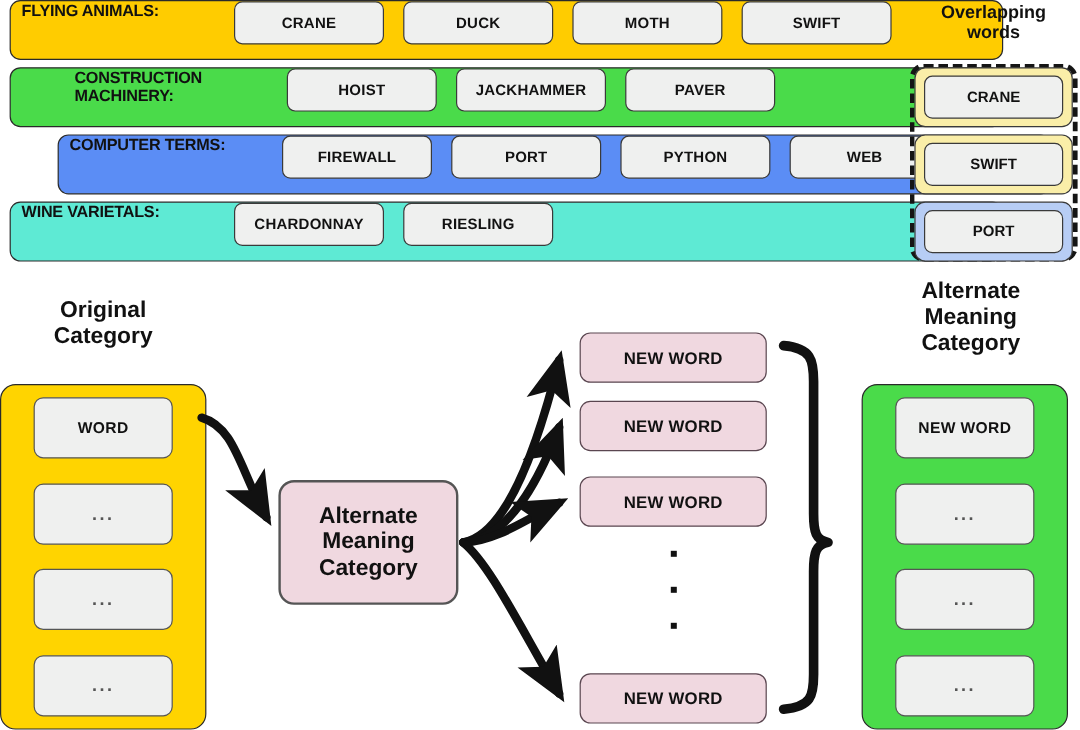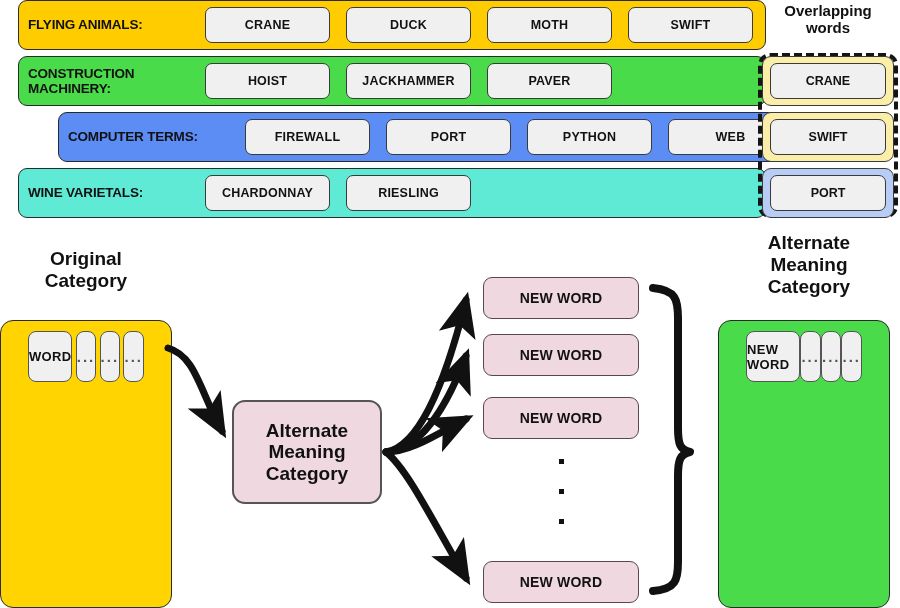--- a/index.html
+++ b/index.html
@@ -8,28 +8,27 @@
     background:#ffffff;
     font-family:"Liberation Sans", sans-serif;
     overflow:hidden;
     position:relative;
   }
   #root{position:absolute;left:0;top:0;width:900px;height:608px;}
 
   
   .cat-row{
     position:absolute;
-    left:18px;
-    width:748px;
+    left:8px;
+    width:828px;
     height:50px;
     border:1.5px solid #2a2a2a;
     border-radius:9px;
     box-sizing:border-box;
     display:flex;
-    align-items:center;
   }
   .cat-label{
     width:186px;
     flex:0 0 186px;
     padding-left:9px;
     box-sizing:border-box;
     font-size:13.5px;
     font-weight:bold;
     color:#111;
     line-height:1.12;
@@ -100,21 +99,21 @@
   #orig-title{left:0px;top:248px;width:172px;}
   #alt-title{left:722px;top:232px;width:174px;}
 
   .stack{
     position:absolute;
     border:1.5px solid #2a2a2a;
     border-radius:13px;
     box-sizing:border-box;
     padding:10px 27px;
     display:flex;
-    flex-direction:row;
+    flex-direction:column;
     justify-content:space-between;
   }
   #orig-stack{left:0px;top:320px;width:172px;height:288px;background:#FFD400;}
   #alt-stack{left:718px;top:320px;width:172px;height:288px;background:#4ADB4A;}
 
   .stack-item{
     height:49px;
     background:#eff0ef;
     border:1.2px solid #555;
     border-radius:8px;
@@ -168,21 +167,21 @@
   <div>
 
     <div class="cat-row" id="row0" style="top:0px;background:#FFCC00;">
       <div class="cat-label">FLYING ANIMALS:</div>
       <div class="word-cell">CRANE</div>
       <div class="word-cell">DUCK</div>
       <div class="word-cell">MOTH</div>
       <div class="word-cell last">SWIFT</div>
     </div>
 
-    <div class="cat-row" id="row1" style="top:56px;background:#4ADB4A;">
+    <div class="cat-row" id="row1" style="top:56px;background:#4ADB4A;padding-left:44px;">
       <div class="cat-label">
           <div>CONSTRUCTION</div>
           <div>MACHINERY:</div>
         </div>
       <div class="word-cell">HOIST</div>
       <div class="word-cell">JACKHAMMER</div>
       <div class="word-cell last">PAVER</div>
     </div>
 
     <div class="cat-row" id="row2" style="top:112px;background:#5B8DF5;margin-left:40px;">

